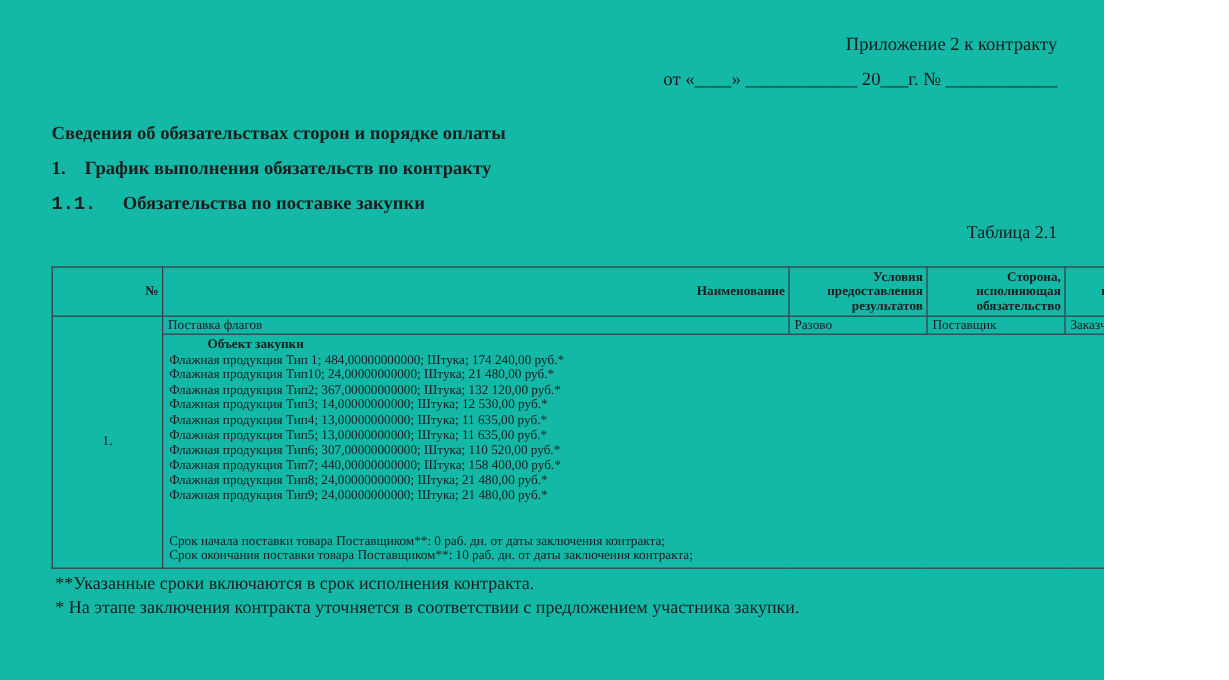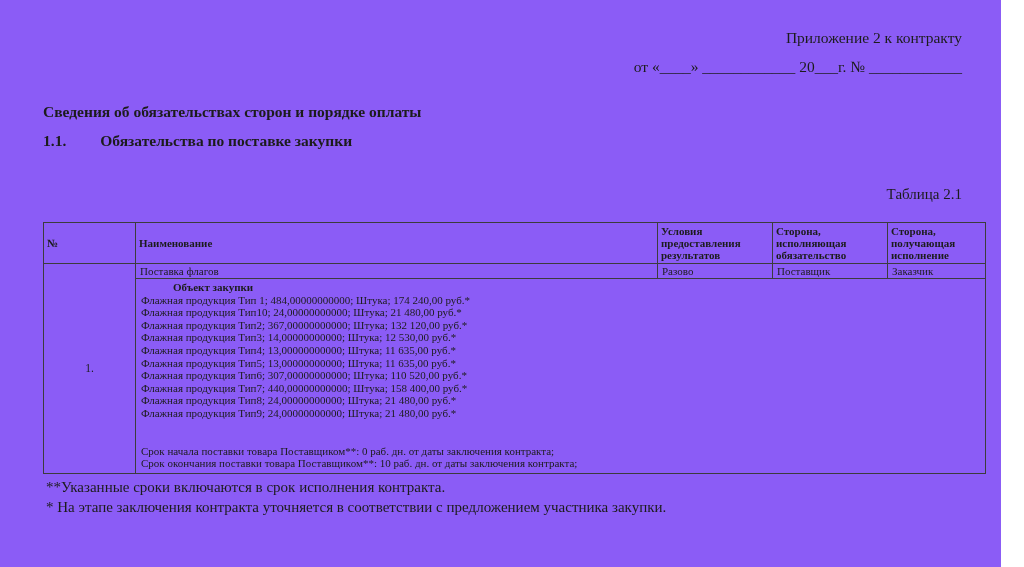--- a/index.html
+++ b/index.html
@@ -1,21 +1,21 @@
 <!DOCTYPE html>
 <html><head>
 <meta charset="utf-8">
 <style>
   * { margin: 0; padding: 0; box-sizing: border-box; }
   html, body { background: #ffffff; }
   .page {
     position: relative;
-    width: 1001px;
+    width: 920px;
     height: 567px;
-    background: #8b5cf6;
+    background: #14b8a6;
     font-family: "Liberation Serif", "DejaVu Serif", serif;
     color: #1c1c1c;
     overflow: hidden;
   }
   .appendix-block {
     position: absolute;
     top: 28px;
     right: 39px;
     text-align: right;
     font-size: 15.5px;
@@ -26,21 +26,21 @@
   .headings {
     position: absolute;
     left: 43px;
     right: 39px;
     top: 103px;
     font-weight: bold;
     font-size: 15.5px;
   }
   .heading-row { margin-bottom: 11px; }
   .h-num { display: inline-block; margin-right: 16px; }
-  .h-num2 { display: inline-block; margin-right: 34px; }
+  .h-num2 { display: inline-block; margin-right: 22px; font-family: Liberation Mono, monospace; }
   .table-caption {
     position: absolute;
     top: 186px;
     right: 39px;
     font-size: 15px;
   }
   table.obligations {
     position: absolute;
     left: 43px;
     top: 222px;
@@ -49,21 +49,21 @@
     table-layout: fixed;
     font-size: 11px;
   }
   table.obligations td, table.obligations th {
     border: 1px solid #3c3c3c;
     vertical-align: middle;
     font-weight: normal;
   }
   table.obligations th {
     font-weight: bold;
-    text-align: left;
+    text-align: right;
     padding: 2px 3px;
     line-height: 12px;
     height: 36px;
     margin-top: 24px;
   }
   td.num-cell {
     text-align: center;
     vertical-align: middle;
     font-size: 11.5px;
   }
@@ -93,20 +93,23 @@
 
 <div class="page">
 
   <div class="appendix-block">
     <div class="appendix-title">Приложение 2 к контракту</div>
     <div class="date-line">от «____» ____________ 20___г. № ____________</div>
   </div>
 
   <div class="headings">
     <div class="heading-row">Сведения об обязательствах сторон и порядке оплаты</div>
+    <div class="heading-row">
+      <span class="h-num">1.</span><span>График выполнения обязательств по контракту</span>
+    </div>
     <div class="heading-row">
       <span class="h-num2">1.1.</span><span>Обязательства по поставке закупки</span>
     </div>
   </div>
 
   <div class="table-caption">Таблица 2.1</div>
 
   <table class="obligations">
     <colgroup>
       <col style="width:92px">

